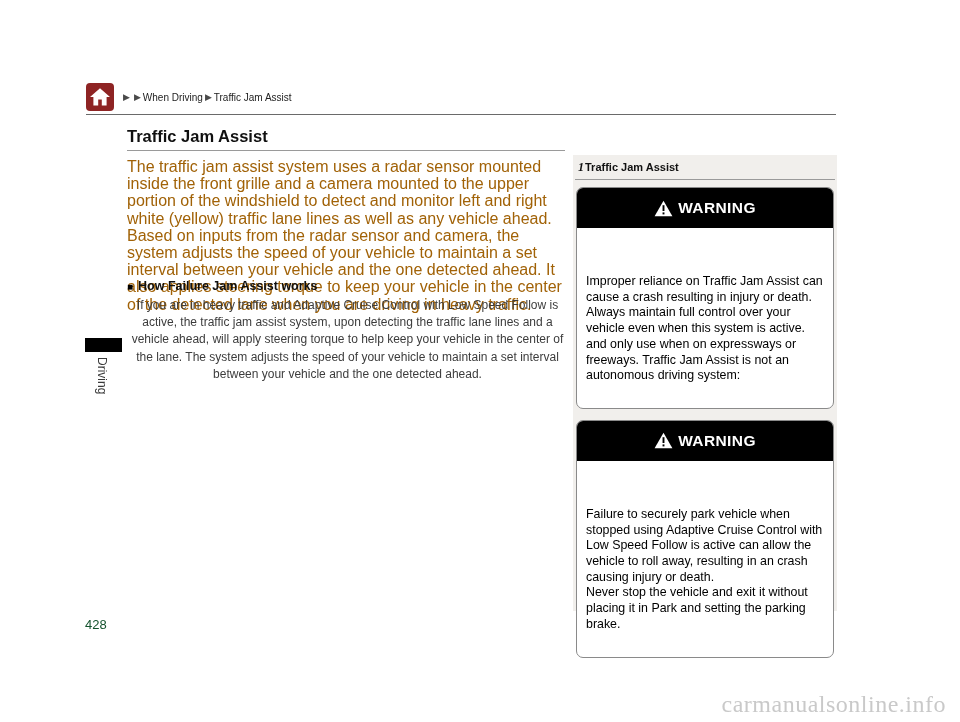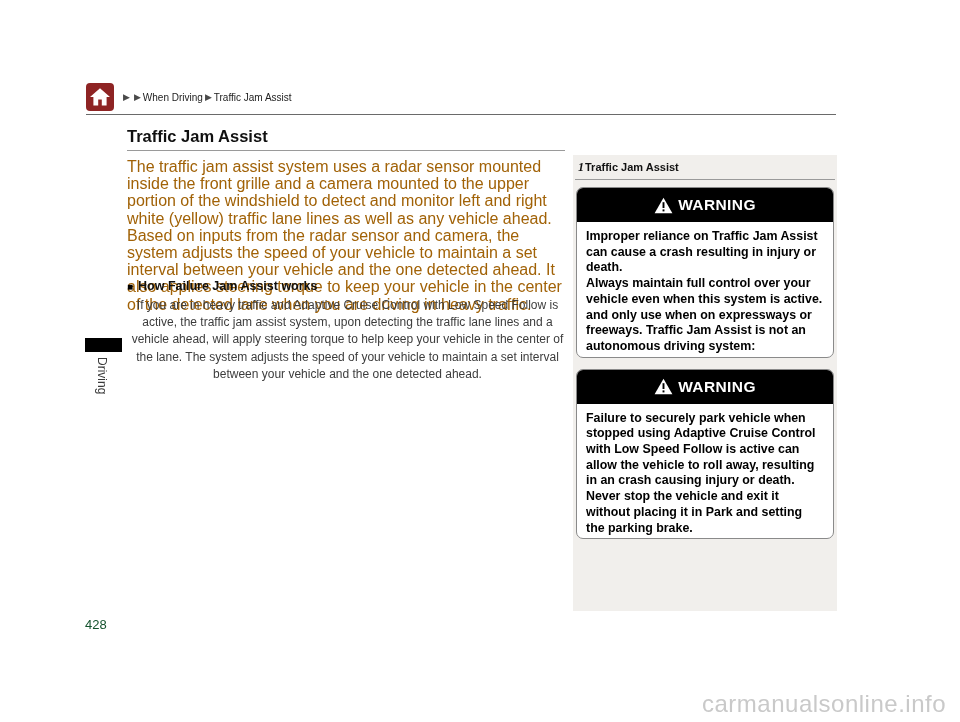--- a/index.html
+++ b/index.html
@@ -26,30 +26,30 @@
   .section-head { position:absolute; left:127px; top:279px; font-size:12.5px; font-weight:bold; color:#101010; display:flex; align-items:center; }
   .bullet { font-size:10px; margin-right:5px; color:#000; }
   .section-body { position:absolute; left:127px; top:297px; width:441px; font-size:12px; line-height:17.2px; color:#3c3c3c;text-align:center; }
 
   
   .side-panel { position:absolute; left:573px; top:155px; width:264px; height:456px; background:#f1efec; padding:2px 2px; }
   .ref-header { font-size:11px; font-weight:bold; color:#111; padding:3px 3px 4px; border-bottom:1px solid #9a9a9a; display:flex; align-items:baseline; }
   .ref-num { font-style:italic; font-weight:bold; font-family:"Liberation Serif", serif; font-size:12px; margin-right:1px; }
 
   .warning-box { margin:7px 1px 11px; background:#fff; border:1px solid #8a8a8a; border-radius:7px; overflow:hidden; }
-  .warning-header { background:#000; color:#fff; display:flex; align-items:center; justify-content:center; gap:5px; height:34px; font-weight:bold; font-size:15.5px; letter-spacing:0.4px; }
+  .warning-header { background:#000; color:#fff; display:flex; align-items:center; justify-content:center; gap:5px; height:40px; font-weight:bold; font-size:15.5px; letter-spacing:0.4px; }
   .warning-header .tri { display:inline-flex; align-items:center; }
-  .warning-body { padding:7px 9px 2px; font-size:12.4px; font-weight:bold; line-height:15.7px; color:#000; white-space:pre-line; }
+  .warning-body { padding:7px 9px 24px; font-size:12.4px; font-weight:normal; line-height:15.7px; color:#000; white-space:pre-line;margin-top:39px; }
 
   
   .side-tab { position:absolute; left:85px; top:338px; width:37px; height:14px; background:#000; }
   .side-label { position:absolute; left:95px; top:357px; writing-mode:vertical-rl; font-size:12px; color:#3a3a3a; }
 
   .page-number { position:absolute; left:85px; top:617px; font-size:13px; color:#14532d; }
-  .watermark { position:absolute; right:14px; bottom:4px; font-size:24px; color:#c9c9c9; letter-spacing:0.5px; }
+  .watermark { position:absolute; right:14px; bottom:4px; font-size:24px; color:#c9c9c9; letter-spacing:0.5px;font-family:Liberation Serif, serif; }
 </style>
 </head>
 <body>
 
 <div class="page">
 
   <div class="breadcrumb">
     <span class="home-icon">
       <svg viewBox="0 0 28 28" width="28" height="28" aria-hidden="true">
         <rect x="0" y="0" width="28" height="28" rx="4" fill="#8e2424"></rect>

